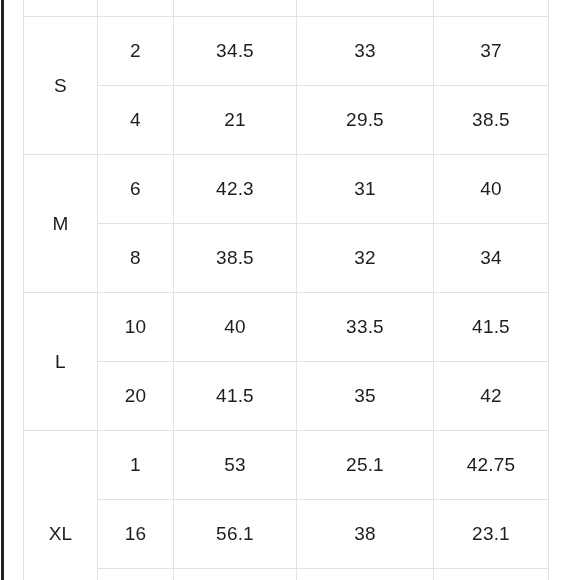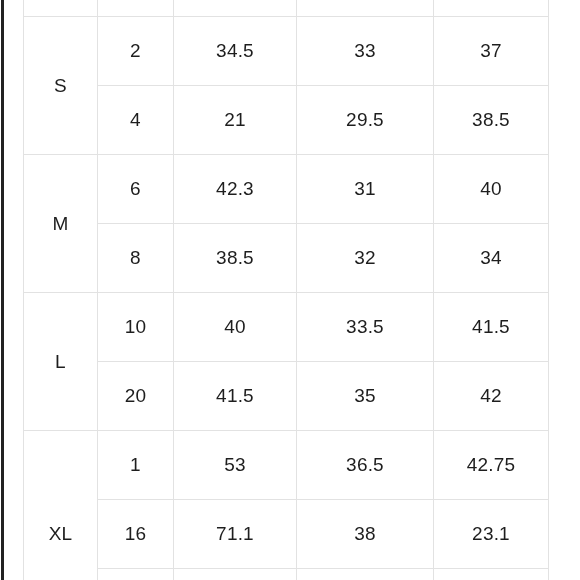--- a/index.html
+++ b/index.html
@@ -145,26 +145,26 @@
           <td>20</td>
           <td>41.5</td>
           <td>35</td>
           <td>42</td>
         </tr>
 
         <tr>
           <td class="size-cell" rowspan="3">XL</td>
           <td>1</td>
           <td>53</td>
-          <td>36.5</td>
+          <td>25.1</td>
           <td>42.75</td>
         </tr>
         <tr>
           <td>16</td>
-          <td>71.1</td>
+          <td>56.1</td>
           <td>38</td>
           <td>23.1</td>
         </tr>
 
         <tr class="ghost-row">
           <td></td>
           <td></td>
           <td></td>
           <td></td>
         </tr>

